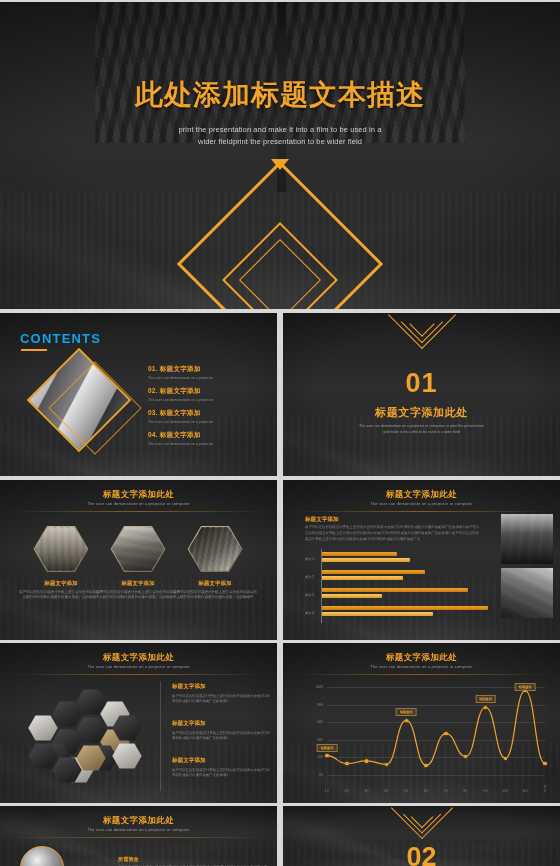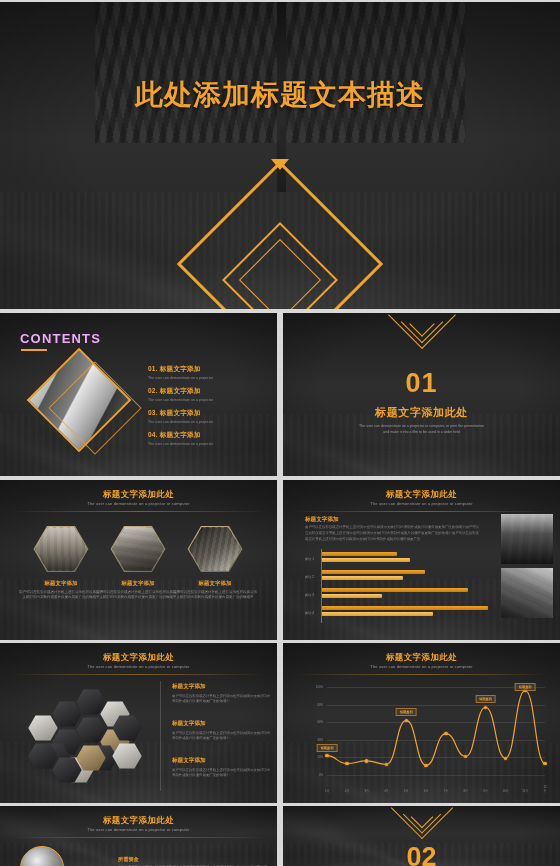--- a/index.html
+++ b/index.html
@@ -57,21 +57,21 @@
 
   
   .hd-cn { position:absolute; left:0; right:0; text-align:center; color:#F2A32A;
     font-weight:bold; font-size:8.5px; letter-spacing:.4px; }
   .hd-en { position:absolute; left:50%; transform:translateX(-50%); text-align:center;
     color:#9a9a9a; font-size:4px; letter-spacing:.15px; white-space:nowrap; }
   .hd-rule { position:absolute; height:1px; background:linear-gradient(90deg,rgba(242,163,42,0) 0%,rgba(242,163,42,.45) 50%,rgba(242,163,42,0) 100%); }
 
   
   #s-contents { left:0; top:313px; width:277px; height:163px; }
-  .contents-title { position:absolute; left:20px; top:18px; color:#f0abfc;
+  .contents-title { position:absolute; left:20px; top:18px; color:#0ea5e9;
     font-size:13px; font-weight:bold; letter-spacing:1.2px; }
   .contents-rule { position:absolute; left:21px; top:36px; width:26px; height:2px; background:#F2A32A; }
   #c-dia-img { position:absolute; left:42px; top:50px; width:74px; height:74px;
     transform:rotate(45deg); border:2.5px solid #F2A32A; overflow:hidden; }
   #c-dia-img .ph { position:absolute; inset:0; transform:rotate(-45deg) scale(1.45);
     background:
       linear-gradient(118deg, rgba(255,255,255,.92) 0%, rgba(190,190,190,.7) 26%, rgba(70,70,70,.85) 27%, rgba(120,120,120,.8) 46%, rgba(235,235,235,.9) 47%, rgba(150,150,150,.75) 70%, rgba(40,40,40,.9) 71%, rgba(110,110,110,.8) 100%),
       linear-gradient(180deg,#e8e8e8,#5a5a5a); }
   #c-dia-out { position:absolute; left:62px; top:62px; width:66px; height:66px;
     transform:rotate(45deg); border:1px solid rgba(242,163,42,.75); }
@@ -180,20 +180,24 @@
   <div class="slide" id="s-title">
     <div class="bg tbg">
       <div class="base"></div>
       <div class="girder"></div>
       <div class="pillar"></div>
       <div class="rays"></div>
       <div class="city"></div>
       <div class="vign"></div>
     </div>
     <div class="title-main">此处添加标题文本描述</div>
+    <div class="title-sub">
+      <div>print the presentation and make it into a film to be used in a</div>
+      <div>wider fieldprint the presentation to be wider field</div>
+    </div>
     <div class="tri-down"></div>
     <div class="dia" id="t-dia-lg"></div>
     <div class="dia" id="t-dia-md"></div>
     <div class="dia" id="t-dia-sm"></div>
   </div>
 
   <div class="slide" id="s-contents">
     <div class="bg">
       <div class="base"></div>
         <div class="rays"></div>

